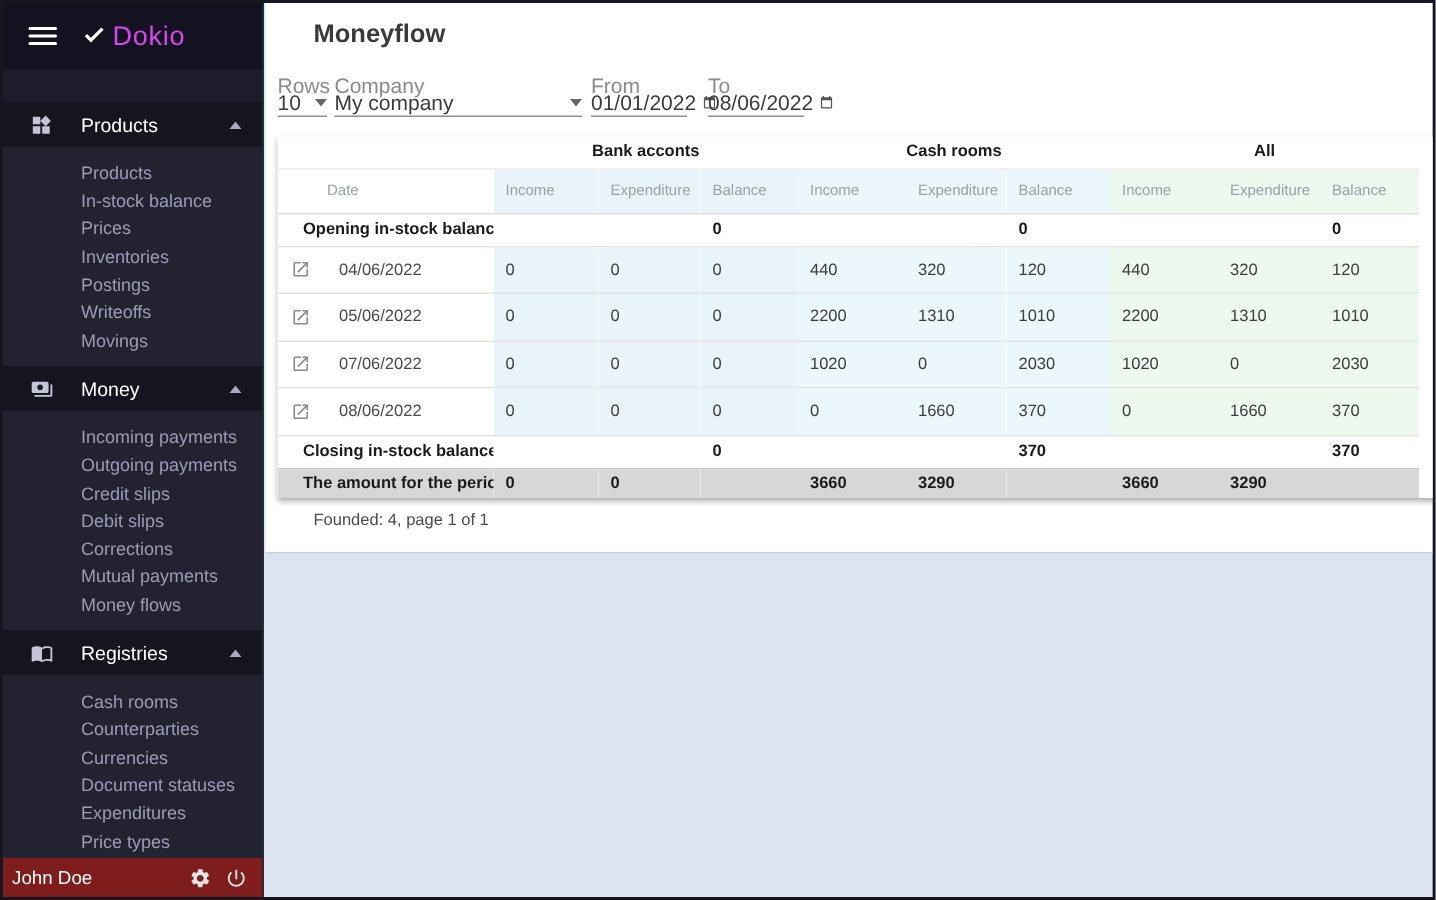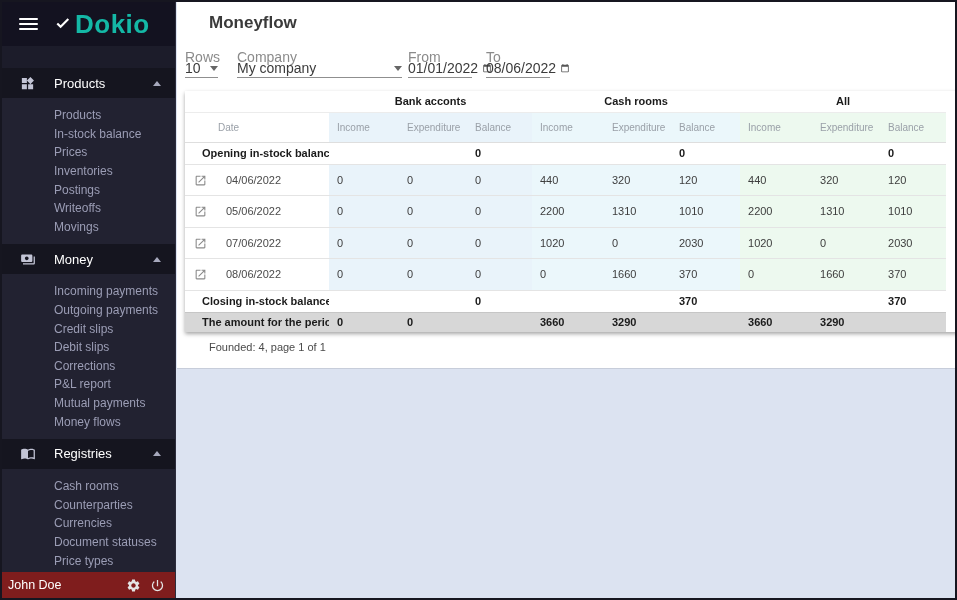--- a/index.html
+++ b/index.html
@@ -4,21 +4,21 @@
 <style>
   *{margin:0;padding:0;box-sizing:border-box}
   body{width:957px;height:600px;font-family:"Liberation Sans",sans-serif;background:#dce3f1}
   .screen{position:relative;width:957px;height:600px;border:2px solid #161620;overflow:hidden;background:#dce3f1}
 
   
   .sidebar{position:absolute;left:0;top:0;bottom:0;width:174px;background:#222231;border-right:1px solid #2c2c3c;overflow:hidden}
   .side-top{height:44px;background:#131220;display:flex;align-items:center;padding-left:17px}
   .hamburger{width:19px;cursor:pointer}
   .hamburger span{display:block;height:2px;background:#fff;margin:3px 0;border-radius:1px}
-  .logo{display:flex;align-items:center;margin-left:15px;color:#14b8a6;font-weight:bold;font-size:26px;letter-spacing:.5px}
+  .logo{display:flex;align-items:center;margin-left:15px;color:#d946ef;font-weight:normal;font-size:18px;letter-spacing:.5px}
   .logo svg{margin-right:3px}
   .side-spacer{height:22px;background:#1c1c2a}
   .nav-section-header{height:30px;background:#15151f;display:flex;align-items:center;padding:0 14px 0 18px;cursor:pointer}
   .nav-icon{width:17px;height:16px;display:flex;align-items:center}
   .nav-section-label{color:#fff;font-size:13px;font-weight:500;margin-left:17px;flex:1}
   .caret-up{width:0;height:0;border-left:4px solid transparent;border-right:4px solid transparent;border-bottom:5px solid #a7a9bd}
   .nav-list{padding:8px 0}
   .nav-item{height:18.6px;display:flex;align-items:center;padding-left:52px;color:#9b9db5;font-size:12px;cursor:pointer;white-space:nowrap}
   .side-bottom{position:absolute;left:0;right:0;bottom:0;height:26px;background:#7f1d1d;display:flex;align-items:center;padding:0 10px 0 6px;z-index:3}
   .user-name{color:#fff;font-size:12.5px;flex:1}
@@ -103,38 +103,38 @@
           </span>
           <span class="nav-section-label">Money</span>
           <span class="caret-up"></span>
         </div>
         <div class="nav-list">
           <div class="nav-item">Incoming payments</div>
           <div class="nav-item">Outgoing payments</div>
           <div class="nav-item">Credit slips</div>
           <div class="nav-item">Debit slips</div>
           <div class="nav-item">Corrections</div>
-          <div class="nav-item">P&amp;L report</div>
           <div class="nav-item">Mutual payments</div>
           <div class="nav-item">Money flows</div>
         </div>
         <div class="nav-section-header">
           <span class="nav-icon">
             <svg width="16" height="15" viewBox="0 0 24 24" fill="#c3c5d6">
               <path d="M21 5c-1.11-.35-2.33-.5-3.5-.5-1.95 0-4.05.4-5.5 1.5-1.45-1.1-3.55-1.5-5.5-1.5S2.45 4.9 1 6v14.65c0 .25.25.5.5.5.1 0 .15-.05.25-.05C3.1 20.45 5.05 20 6.5 20c1.95 0 4.05.4 5.5 1.5 1.35-.85 3.8-1.5 5.5-1.5 1.65 0 3.35.3 4.75 1.05.1.05.15.05.25.05.25 0 .5-.25.5-.5V6c-.6-.45-1.25-.75-2-1zm0 13.5c-1.1-.35-2.3-.5-3.5-.5-1.7 0-4.15.65-5.5 1.5V8c1.35-.85 3.8-1.5 5.5-1.5 1.2 0 2.4.15 3.5.5v11.5z"></path>
             </svg>
           </span>
           <span class="nav-section-label">Registries</span>
           <span class="caret-up"></span>
         </div>
         <div class="nav-list">
           <div class="nav-item">Cash rooms</div>
           <div class="nav-item">Counterparties</div>
           <div class="nav-item">Currencies</div>
           <div class="nav-item">Document statuses</div>
+          <div class="nav-item">Expenditures</div>
           <div class="nav-item">Price types</div>
         </div>
       </div>
     <div class="side-bottom">
       <span class="user-name">John Doe</span>
       <span class="sb-icon">
         <svg width="15" height="15" viewBox="0 0 24 24" fill="#e4e4e4">
             <path d="M19.14 12.94c.04-.3.06-.61.06-.94 0-.32-.02-.64-.07-.94l2.03-1.58c.18-.14.23-.41.12-.61l-1.92-3.32c-.12-.22-.37-.29-.59-.22l-2.39.96c-.5-.38-1.03-.7-1.62-.94l-.36-2.54c-.04-.24-.24-.41-.48-.41h-3.84c-.24 0-.43.17-.47.41l-.36 2.54c-.59.24-1.13.57-1.62.94l-2.39-.96c-.22-.08-.47 0-.59.22L2.74 8.87c-.12.21-.08.47.12.61l2.03 1.58c-.05.3-.09.63-.09.94s.02.64.07.94l-2.03 1.58c-.18.14-.23.41-.12.61l1.92 3.32c.12.22.37.29.59.22l2.39-.96c.5.38 1.03.7 1.62.94l.36 2.54c.05.24.24.41.48.41h3.84c.24 0 .44-.17.47-.41l.36-2.54c.59-.24 1.13-.56 1.62-.94l2.39.96c.22.08.47 0 .59-.22l1.92-3.32c.12-.22.07-.47-.12-.61l-2.01-1.58zM12 15.6c-1.98 0-3.6-1.62-3.6-3.6s1.62-3.6 3.6-3.6 3.6 1.62 3.6 3.6-1.62 3.6-3.6 3.6z"></path>
           </svg>
       </span>
@@ -151,21 +151,21 @@
       <div class="page-title">Moneyflow</div>
 
       <div class="filters">
         <div class="field" style="width:33px">
           <div class="field-label">Rows</div>
           <div class="field-value">
             <span>10</span>
             <span class="dd-caret"></span>
           </div>
         </div>
-        <div class="field" style="width:165px;margin-left:19px">
+        <div class="field" style="width:165px;margin-left:5px">
           <div class="field-label">Company</div>
           <div class="field-value">
             <span>My company</span>
             <span class="dd-caret"></span>
           </div>
         </div>
         <div class="field" style="width:64px;margin-left:6px">
           <div class="field-label">From</div>
           <div class="field-value">
             <span>01/01/2022</span>

